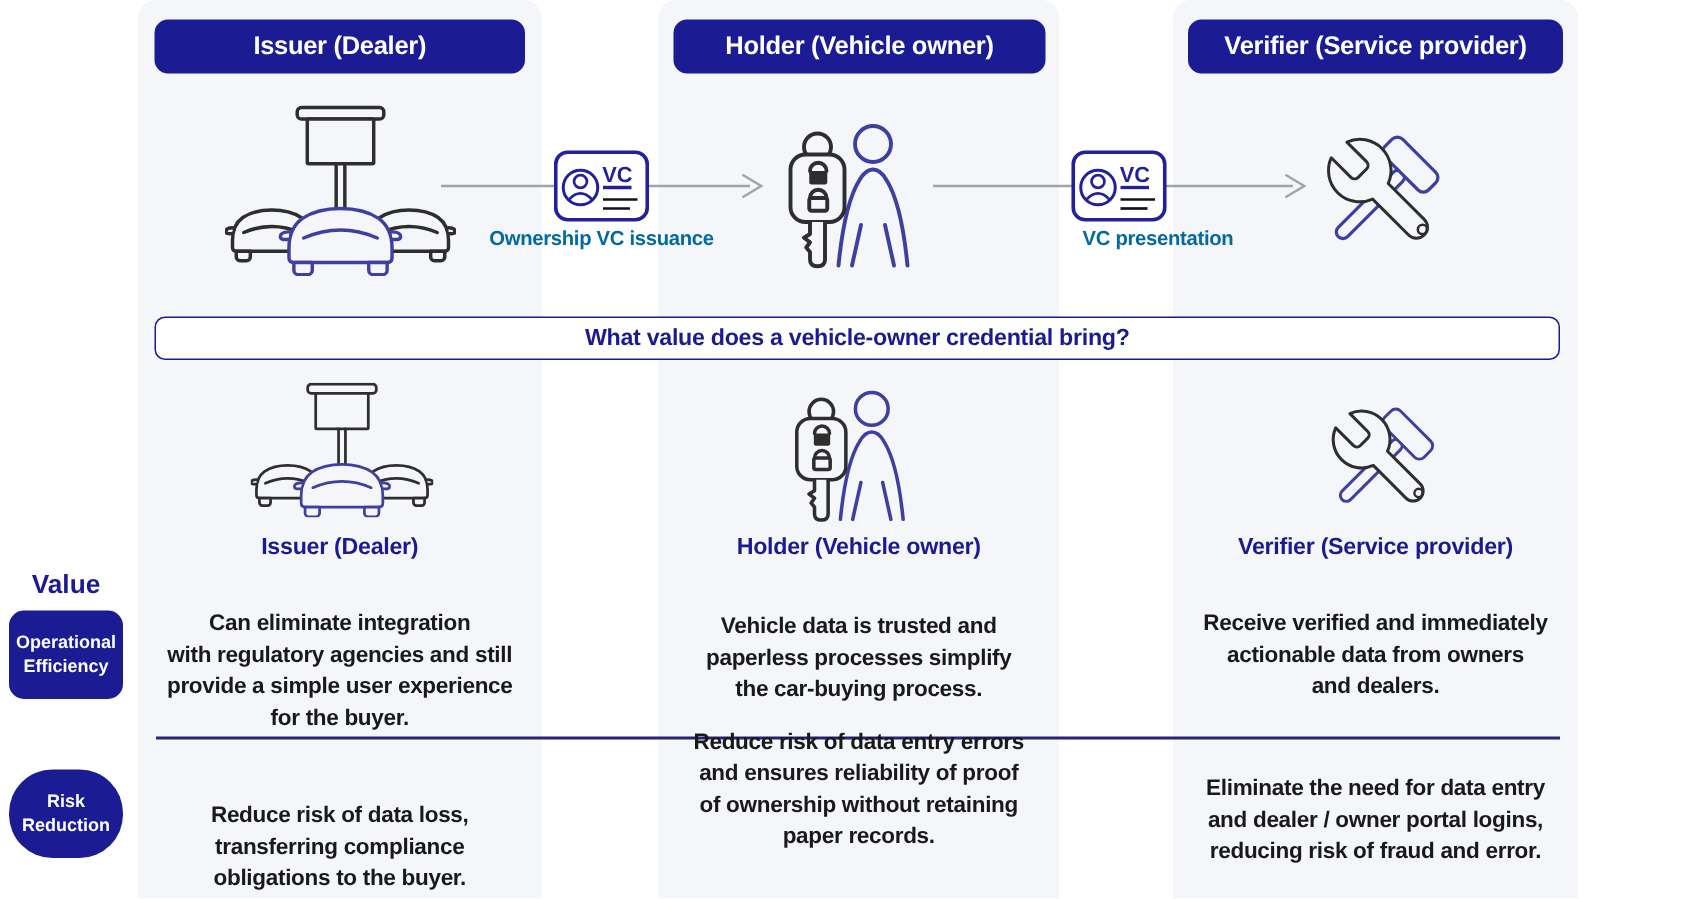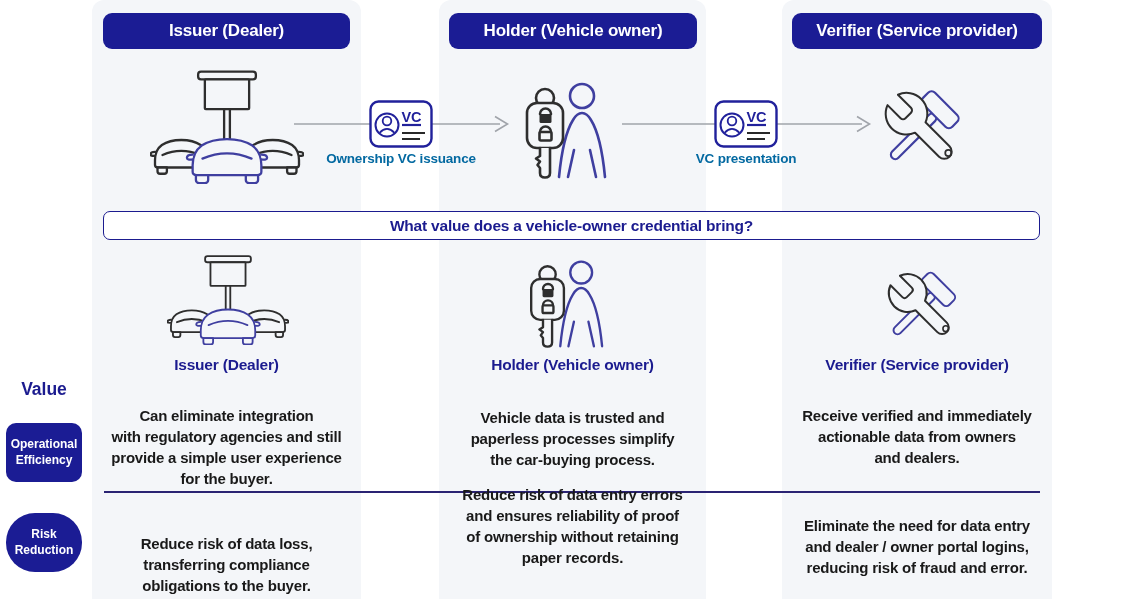--- a/index.html
+++ b/index.html
@@ -156,40 +156,40 @@
   </svg>
 
 <svg class="abs" style="left:369px;top:100px;" width="64" height="48">
     <use href="#sym-vc"></use>
   </svg>
 <svg class="abs" style="left:714px;top:100px;" width="64" height="48">
     <use href="#sym-vc"></use>
   </svg>
 
 <div class="abs flow-label" style="left:291px;width:220px;">Ownership VC issuance</div>
-<div class="abs flow-label" style="left:646px;width:200px;">VC presentation</div>
+<div class="abs flow-label" style="left:672px;width:200px;">VC presentation</div>
 
 <div class="abs banner">What value does a vehicle-owner credential bring?</div>
 
 <svg class="abs" style="left:167px;top:255px;" width="122" height="90">
     <use href="#sym-dealer"></use>
   </svg>
 <svg class="abs" style="left:523px;top:258px;" width="100" height="91">
     <use href="#sym-holder"></use>
   </svg>
 <svg class="abs" style="left:880px;top:266px;" width="80" height="80">
     <use href="#sym-tools"></use>
   </svg>
 
 <div class="abs role-label" style="left:92px;width:269px;">Issuer (Dealer)</div>
 <div class="abs role-label" style="left:439px;width:267px;">Holder (Vehicle owner)</div>
 <div class="abs role-label" style="left:782px;width:270px;">Verifier (Service provider)</div>
 
 <div class="abs value-heading">Value</div>
-<div class="abs value-badge" style="top:423px;">Operational
+<div class="abs value-badge" style="top:407px;">Operational
 Efficiency</div>
 <div class="abs value-badge" style="top:513px;border-radius:29px;">Risk
 Reduction</div>
 
 <div class="abs cell-text" style="left:92px;width:269px;top:405px;">Can eliminate integration
 with regulatory agencies and still
 provide a simple user experience
 for the buyer.</div>
 <div class="abs cell-text" style="left:439px;width:267px;top:407px;">Vehicle data is trusted and
 paperless processes simplify

